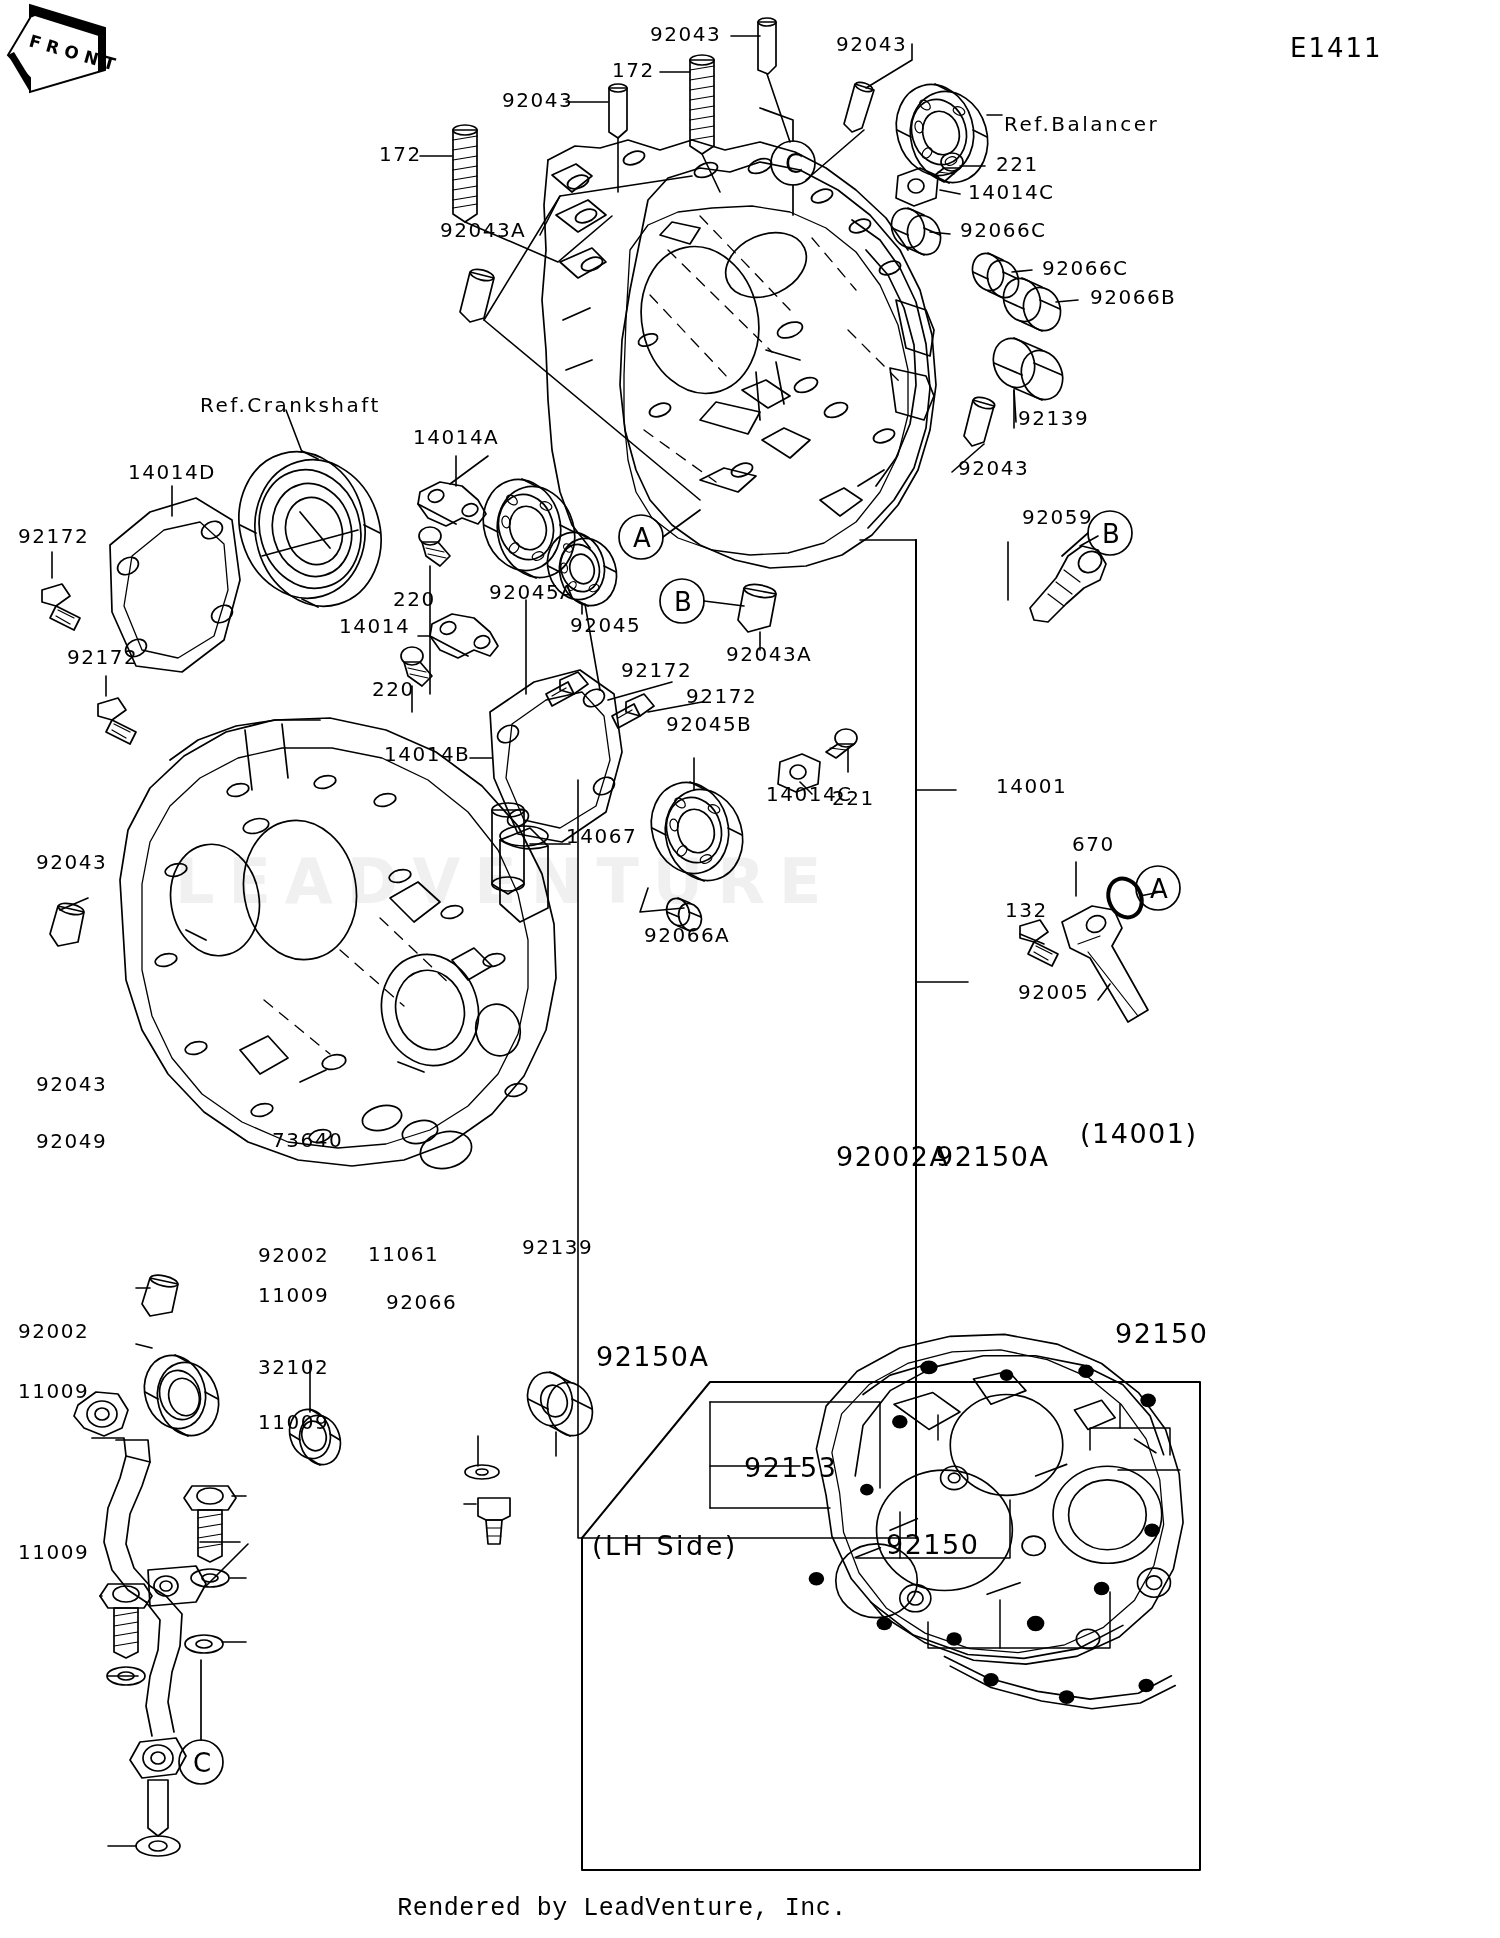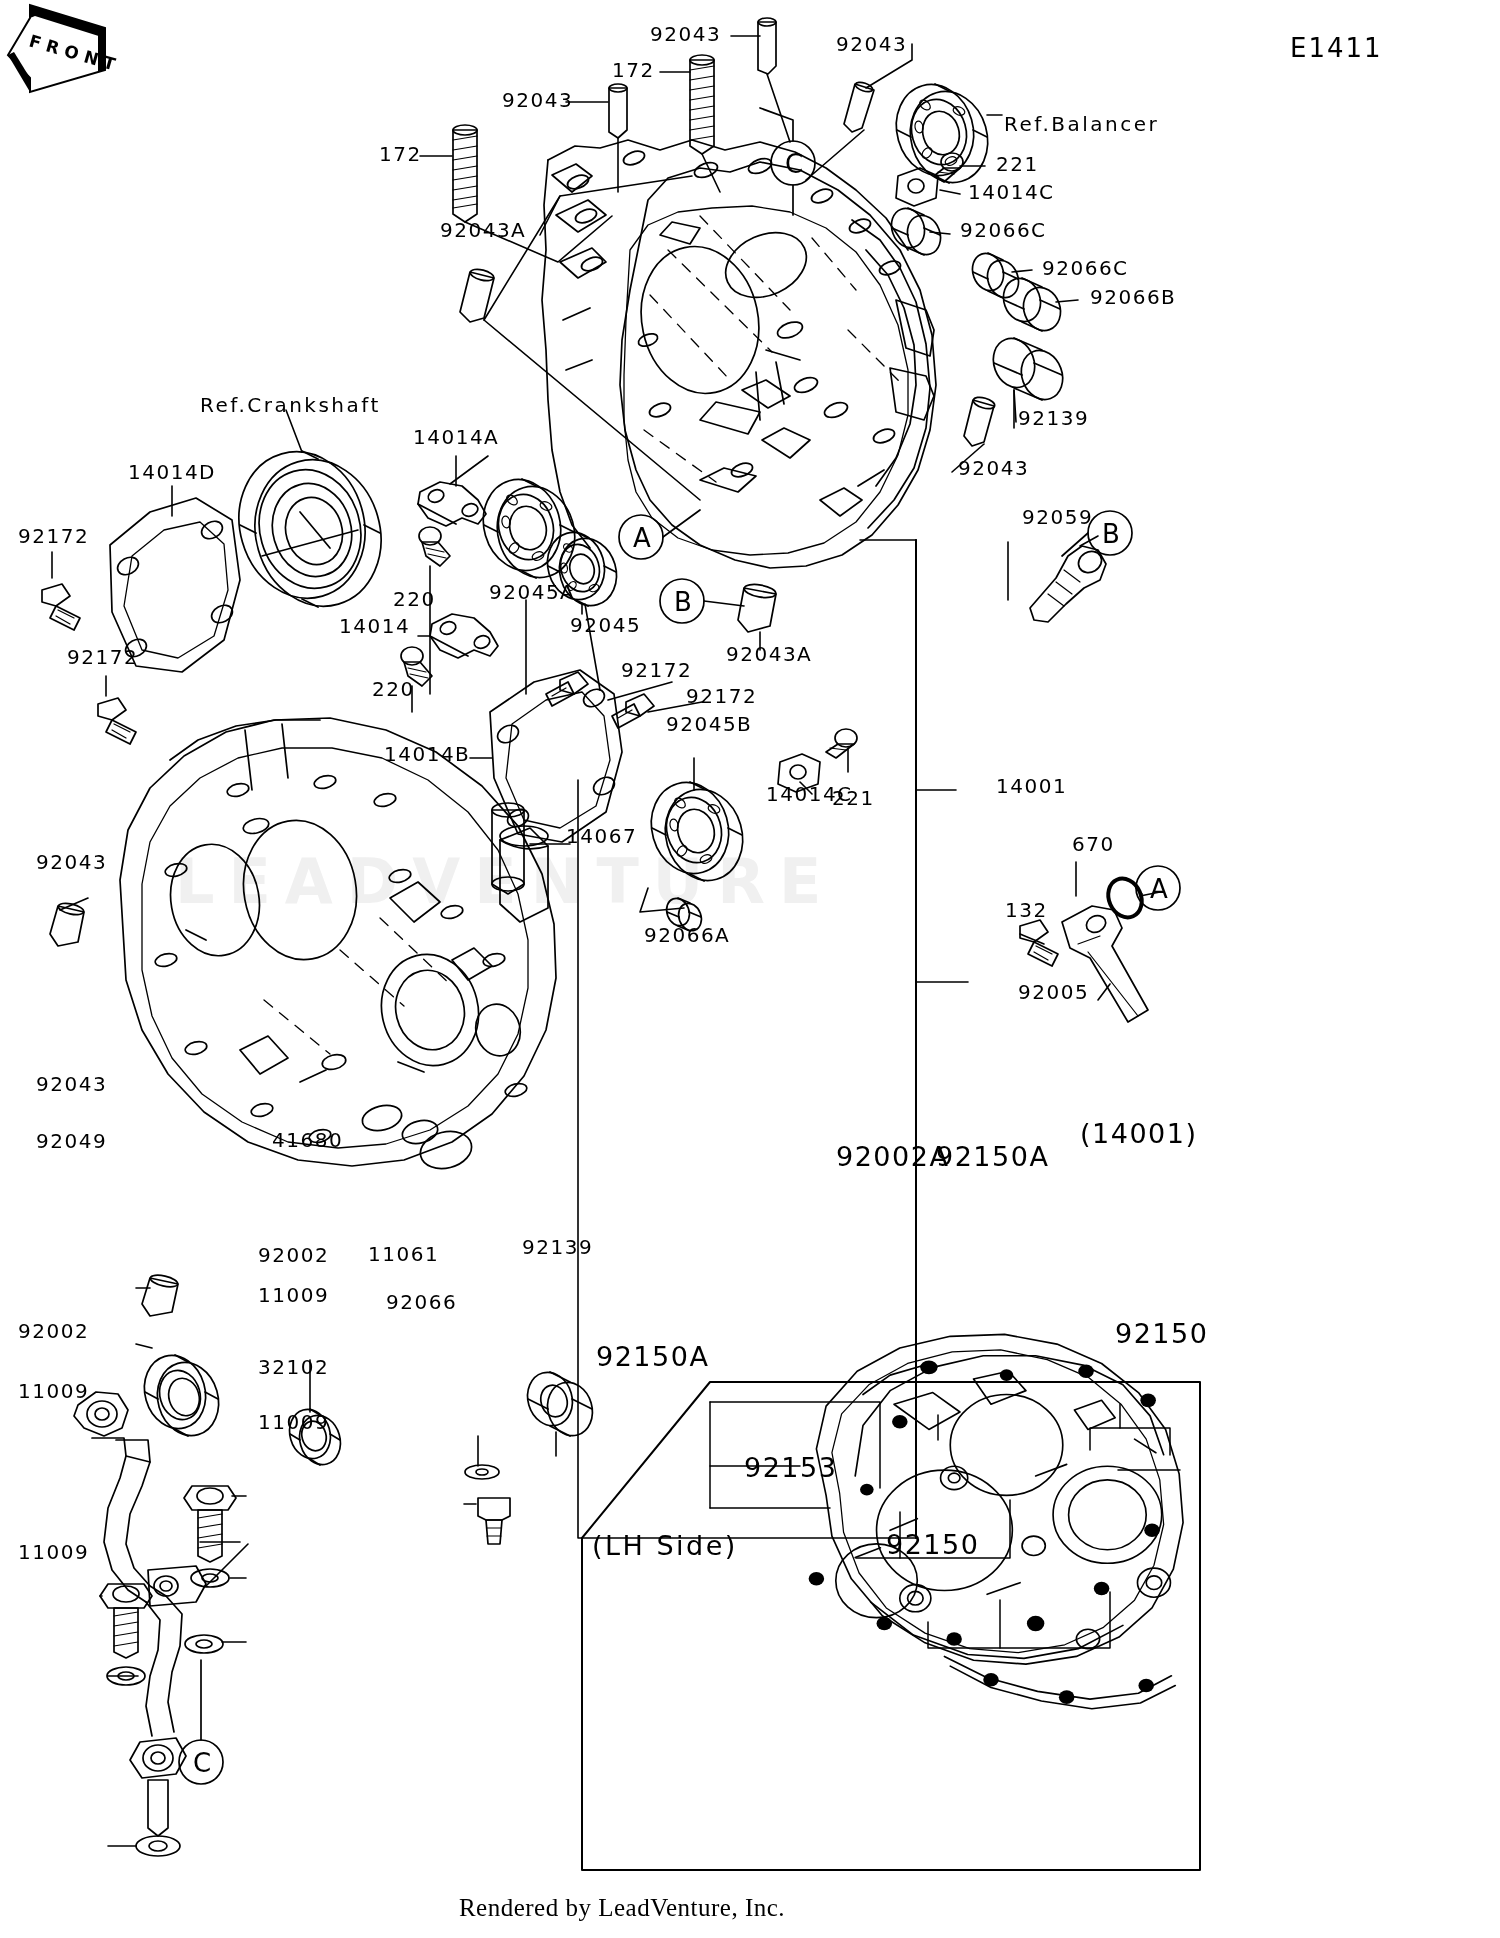--- a/index.html
+++ b/index.html
@@ -27,21 +27,21 @@
   .diagcode{
     position:absolute;
     font-size:26px;
     letter-spacing:2px;
   }
   .credit{
     position:absolute;
     width:1244px;
     text-align:center;
     font-size:25px;
-    font-family:Liberation Serif, serif;
+    font-family:Liberation Mono, monospace;
     letter-spacing:.5px;
   }
   .wm{
     position:absolute;
     font-size:62px;
     letter-spacing:14px;
     color:#f0f0f0;
     font-weight:bold;
     user-select:none;
     font-family:"DejaVu Sans","Liberation Sans",sans-serif;
@@ -768,21 +768,21 @@
   <div class="lbl" style="left:832px;top:786px;">221</div>
   <div class="lbl" style="left:996px;top:774px;">14001</div>
   <div class="lbl" style="left:566px;top:824px;">14067</div>
   <div class="lbl" style="left:613px;top:923px;margin-left:31px;">92066A</div>
   <div class="lbl" style="left:36px;top:850px;">92043</div>
   <div class="lbl" style="left:1072px;top:832px;">670</div>
   <div class="lbl" style="left:1005px;top:898px;">132</div>
   <div class="lbl" style="left:1018px;top:980px;">92005</div>
   <div class="lbl" style="left:36px;top:1072px;">92043</div>
   <div class="lbl" style="left:36px;top:1129px;">92049</div>
-  <div class="lbl" style="left:272px;top:1128px;">41680</div>
+  <div class="lbl" style="left:272px;top:1128px;">73640</div>
   <div class="lbl" style="left:522px;top:1235px;">92139</div>
   <div class="lbl" style="left:368px;top:1242px;">11061</div>
   <div class="lbl" style="left:386px;top:1290px;">92066</div>
   <div class="lbl" style="left:258px;top:1243px;">92002</div>
   <div class="lbl" style="left:258px;top:1283px;">11009</div>
   <div class="lbl" style="left:18px;top:1319px;">92002</div>
   <div class="lbl" style="left:258px;top:1355px;">32102</div>
   <div class="lbl" style="left:18px;top:1379px;">11009</div>
   <div class="lbl" style="left:258px;top:1410px;">11009</div>
   <div class="lbl" style="left:18px;top:1540px;">11009</div>

